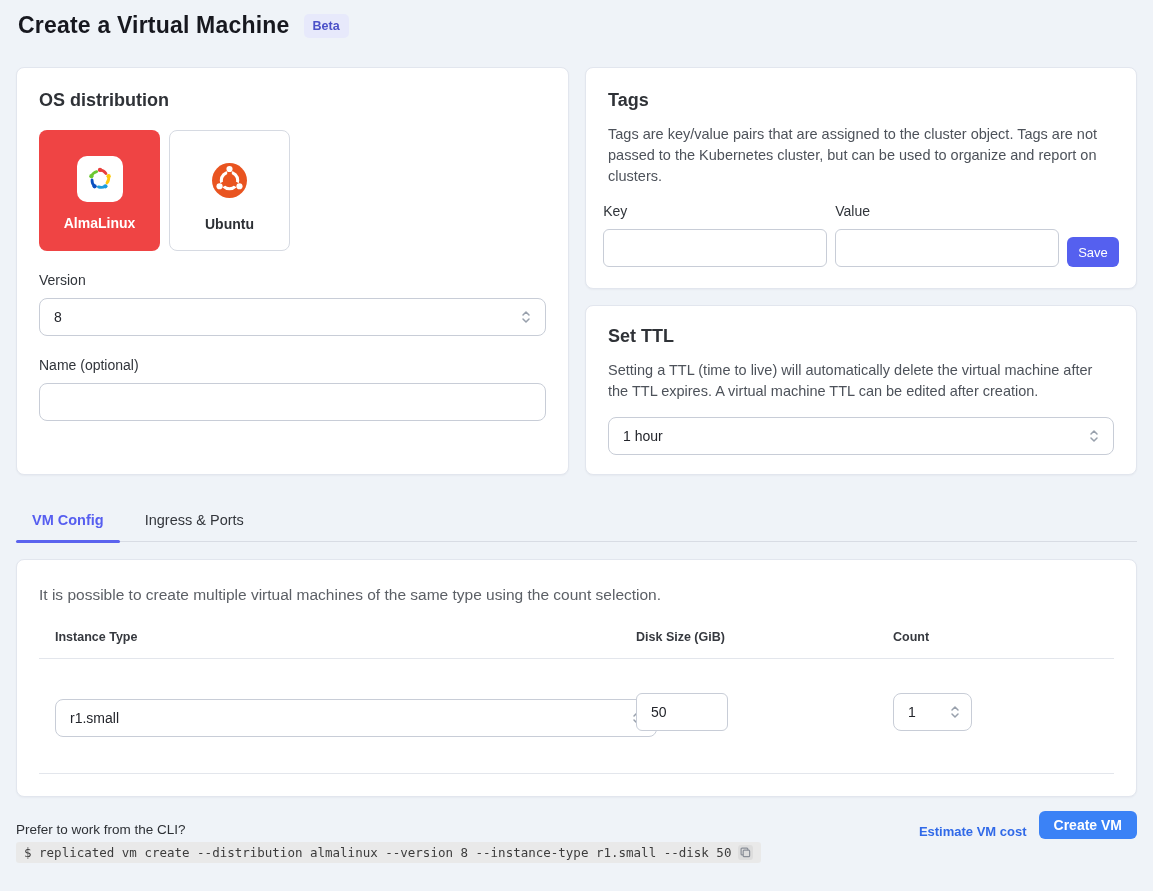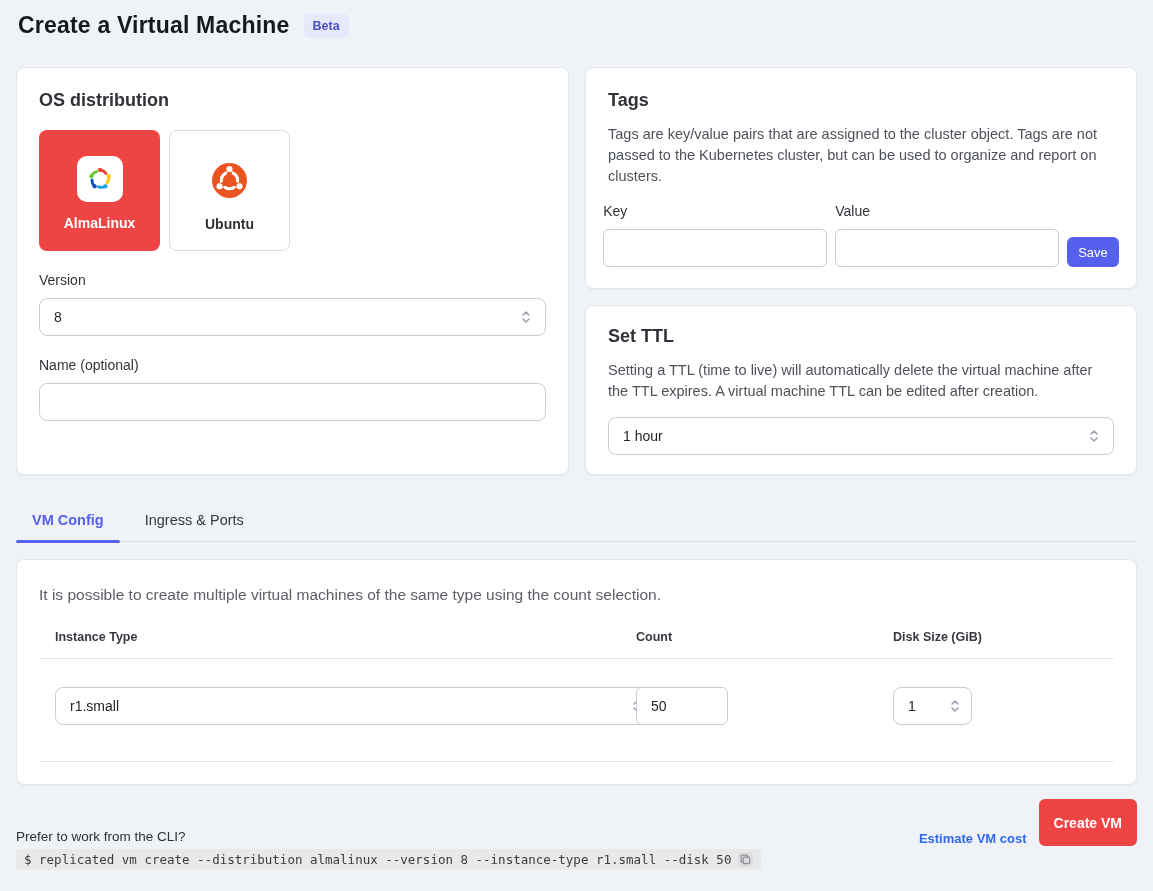--- a/index.html
+++ b/index.html
@@ -94,21 +94,21 @@
   .vm-table { margin-top: 26px; }
   .vm-table .thead, .vm-table .trow {
     display: grid; grid-template-columns: 581px 257px 1fr;
   }
   .vm-table .th {
     padding: 0 16px 14px 16px; font-size: 12.5px; font-weight: 700; color: #36393f;
   }
   .vm-table .thead { border-bottom: 1px solid #e3e6ec; }
   .vm-table .trow { border-bottom: 1px solid #e3e6ec; align-items: center; }
   .vm-table .td { padding: 28px 16px 36px 16px; }
-  .instance-select { width: 602px; margin-left: 0; }
+  .instance-select { width: 602px; margin-left: 0; margin-top: 12px; }
   .disk-input { width: 92px; height: 38px; border-radius: 6px; text-align: left; }
   .count-stepper {
     width: 79px; height: 38px; border: 1px solid #c8cdd7; border-radius: 8px; background: #fff;
     display: flex; align-items: center; justify-content: space-between; padding: 0 11px 0 14px;
     font-size: 14px; color: #23252b;
   }
 
   
   .footer { display: flex; justify-content: space-between; align-items: flex-end; margin-top: 14px; }
   .footer-left { padding-left: 0; }
@@ -118,21 +118,21 @@
     background: #e9e9e9; border-radius: 3px; padding: 3px 8px;
     font-family: "DejaVu Sans Mono", monospace; font-size: 12.5px; color: #3c3c3c;
   }
   .copy-btn {
     width: 15px; height: 15px; display: inline-flex; align-items: center; justify-content: center;
     background: #dddddd; border-radius: 3px; cursor: pointer;
   }
   .footer-right { display: flex; align-items: flex-end; gap: 12px; padding-bottom: 24px; }
   .estimate-link { font-size: 13px; font-weight: 600; color: #3069e8; text-decoration: none; cursor: pointer; }
   .create-button {
-    height: 47px; padding: 0 15px; background: #ef4444; color: #fff; border: none;
+    height: 28px; padding: 0 15px; background: #3b82f6; color: #fff; border: none;
     border-radius: 6px; font-size: 14px; font-weight: 700;
     font-family: "Liberation Sans", sans-serif; cursor: pointer;
   }
 </style>
 </head>
 <body>
 
 <div class="page">
 
   <div class="header">
@@ -246,22 +246,22 @@
     <div class="tab active">VM Config</div>
     <div class="tab inactive">Ingress &amp; Ports</div>
   </div>
 
   <div class="card vm-card">
     <div class="vm-intro">It is possible to create multiple virtual machines of the same type using the count selection.</div>
 
     <div class="vm-table">
       <div class="thead">
         <div class="th">Instance Type</div>
+        <div class="th">Disk Size (GiB)</div>
         <div class="th">Count</div>
-        <div class="th">Disk Size (GiB)</div>
       </div>
       <div class="trow">
         <div class="td">
           <div class="select-box instance-select">
             <span>r1.small</span>
             <svg class="chevrons" width="10" height="16" viewBox="0 0 10 16" fill="none" stroke="#98a0ac" stroke-width="1.5" stroke-linecap="round" stroke-linejoin="round">
                 <path d="M2 6 L5 3 L8 6"></path>
                 <path d="M2 10 L5 13 L8 10"></path>
               </svg>
           </div>

